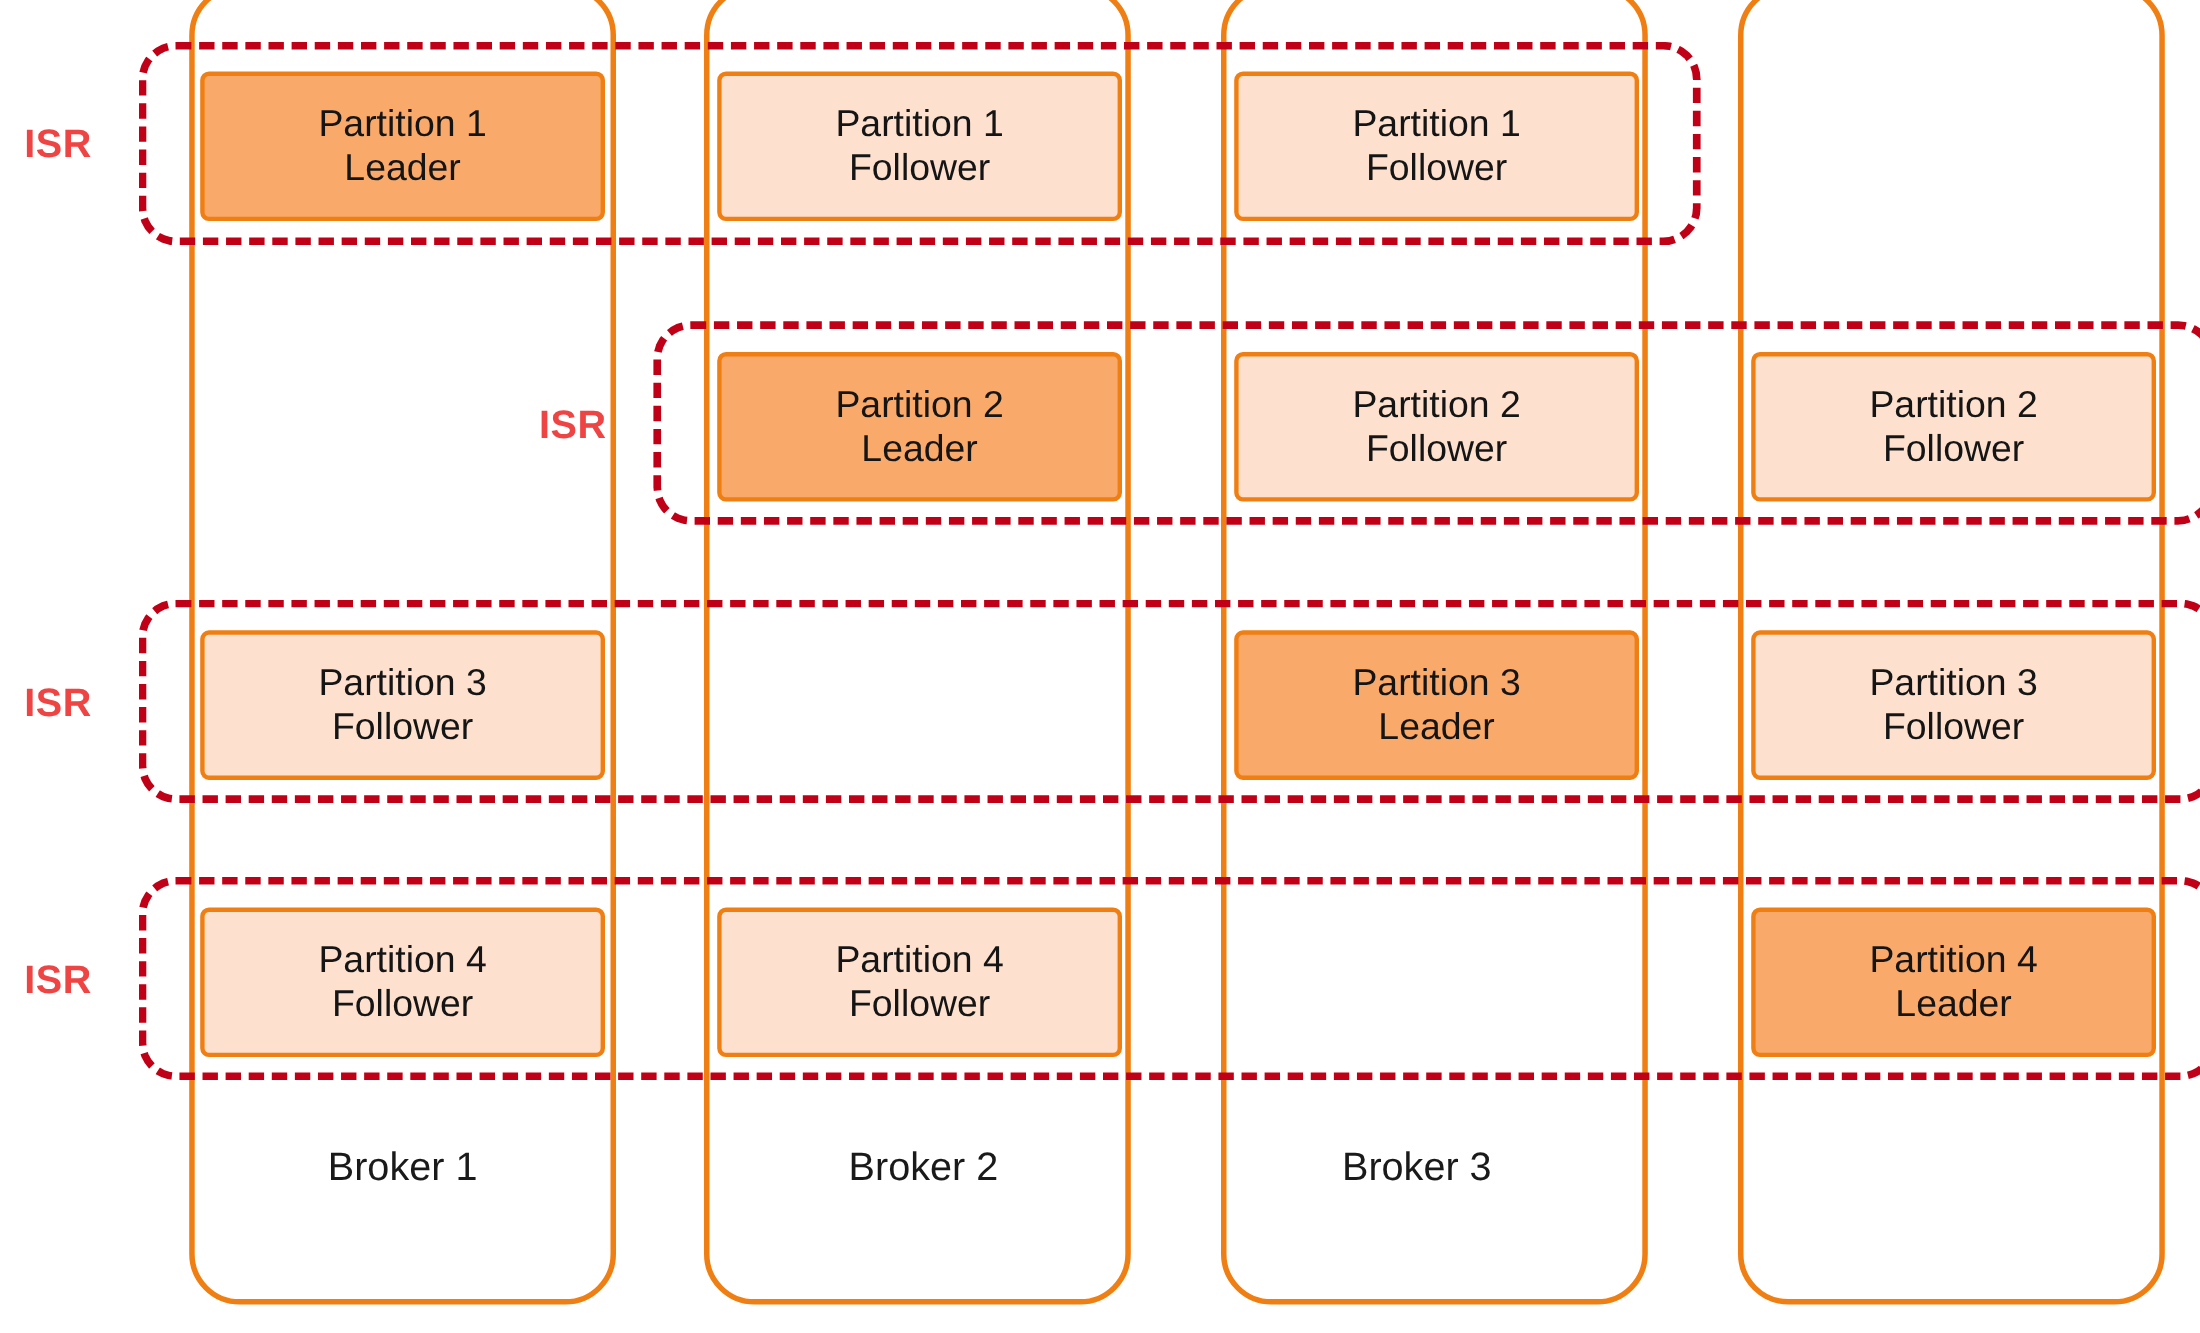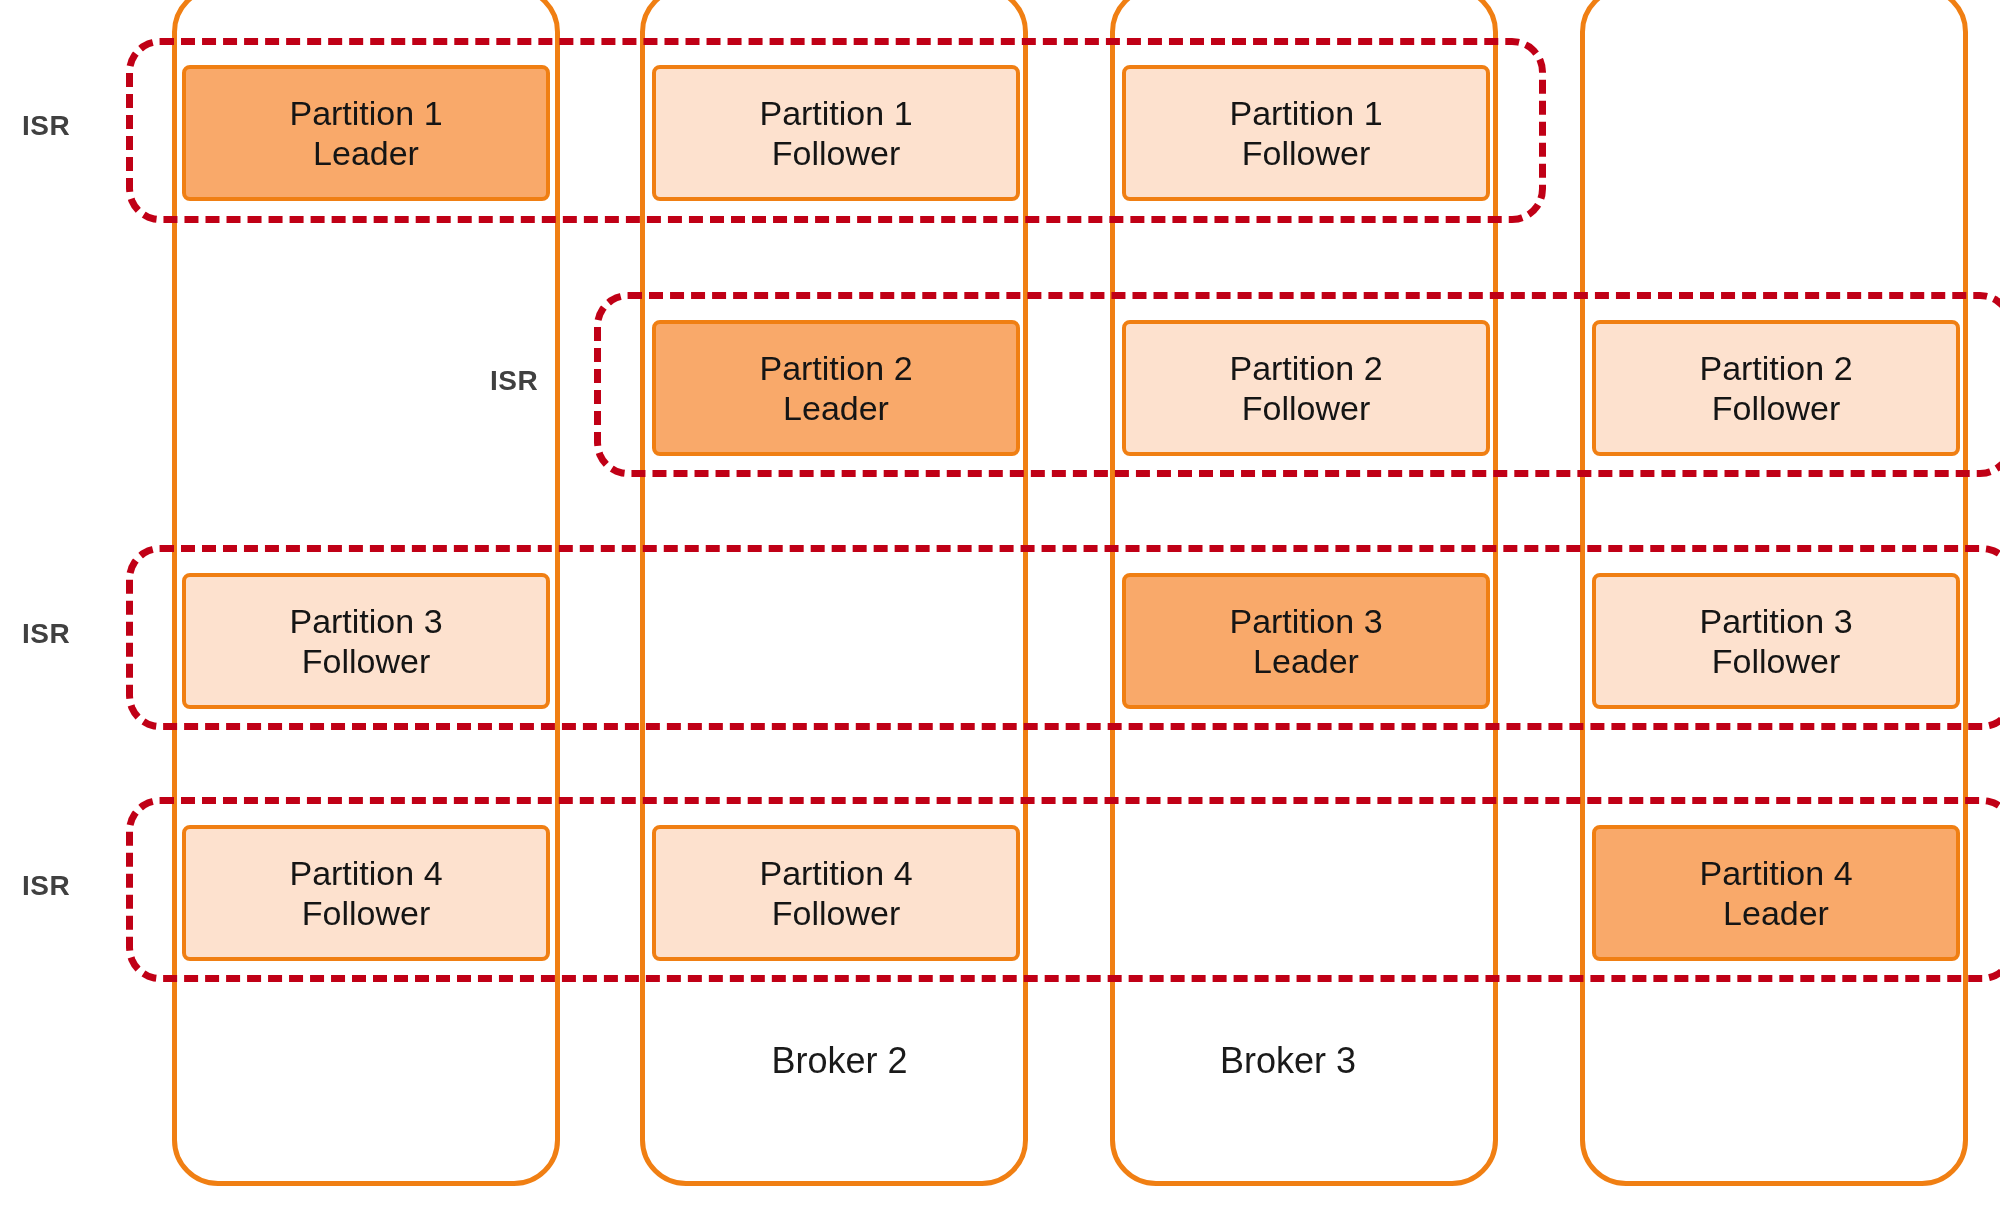--- a/index.html
+++ b/index.html
@@ -40,23 +40,23 @@
   .isr-box {
     position: absolute;
     box-sizing: border-box;
     border: 7px dashed #C00016;
     border-radius: 34px;
     background: transparent;
     pointer-events: none;
   }
   .isr-label {
     position: absolute;
-    color: #404040;
+    color: #ef4444;
     font-weight: bold;
-    font-size: 28px;
+    font-size: 36px;
     font-family: "Liberation Sans", sans-serif;
     letter-spacing: 0.5px;
     white-space: nowrap;
   }
 
   
   .part-cell {
     position: absolute;
     box-sizing: border-box;
     border: 4px solid #F07F13;
@@ -140,16 +140,17 @@
   <div class="isr-box" style="left:126px; top:38px; width:1420px; height:185px;"></div>
   <div class="isr-box" style="left:594px; top:292px; width:1420px; height:185px;"></div>
   <div class="isr-box" style="left:126px; top:545px; width:1890px; height:185px;"></div>
   <div class="isr-box" style="left:126px; top:797px; width:1890px; height:185px;"></div>
 
   <div class="isr-label" style="left:22px; top:110px;">ISR</div>
   <div class="isr-label" style="left:490px; top:365px;">ISR</div>
   <div class="isr-label" style="left:22px; top:618px;">ISR</div>
   <div class="isr-label" style="left:22px; top:870px;">ISR</div>
 
+  <div class="broker-label" style="left:172px; top:1040px; width:388px;">Broker 1</div>
   <div class="broker-label" style="left:640px; top:1040px; width:388px;padding-left:11px;">Broker 2</div>
   <div class="broker-label" style="left:1110px; top:1040px; width:356px;">Broker 3</div>
 
 </div>
 
 </body></html>

